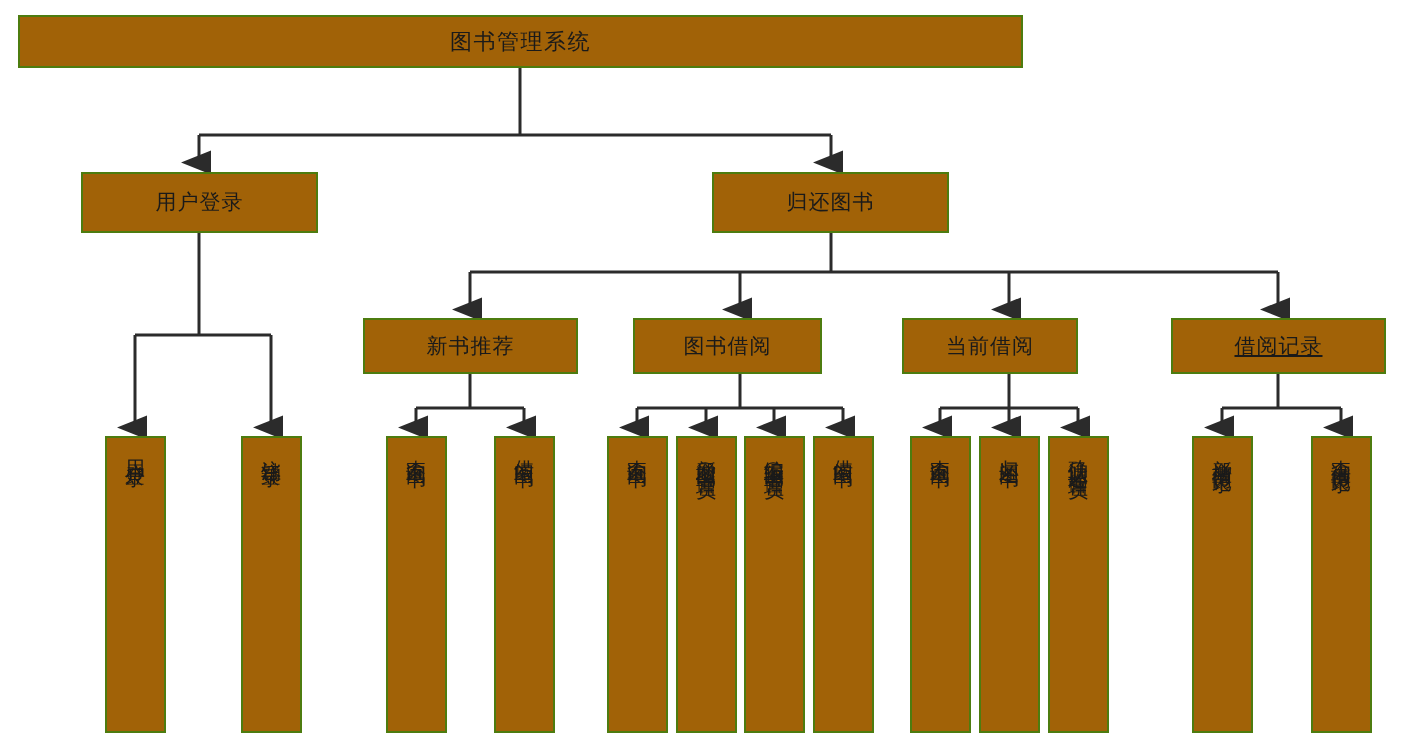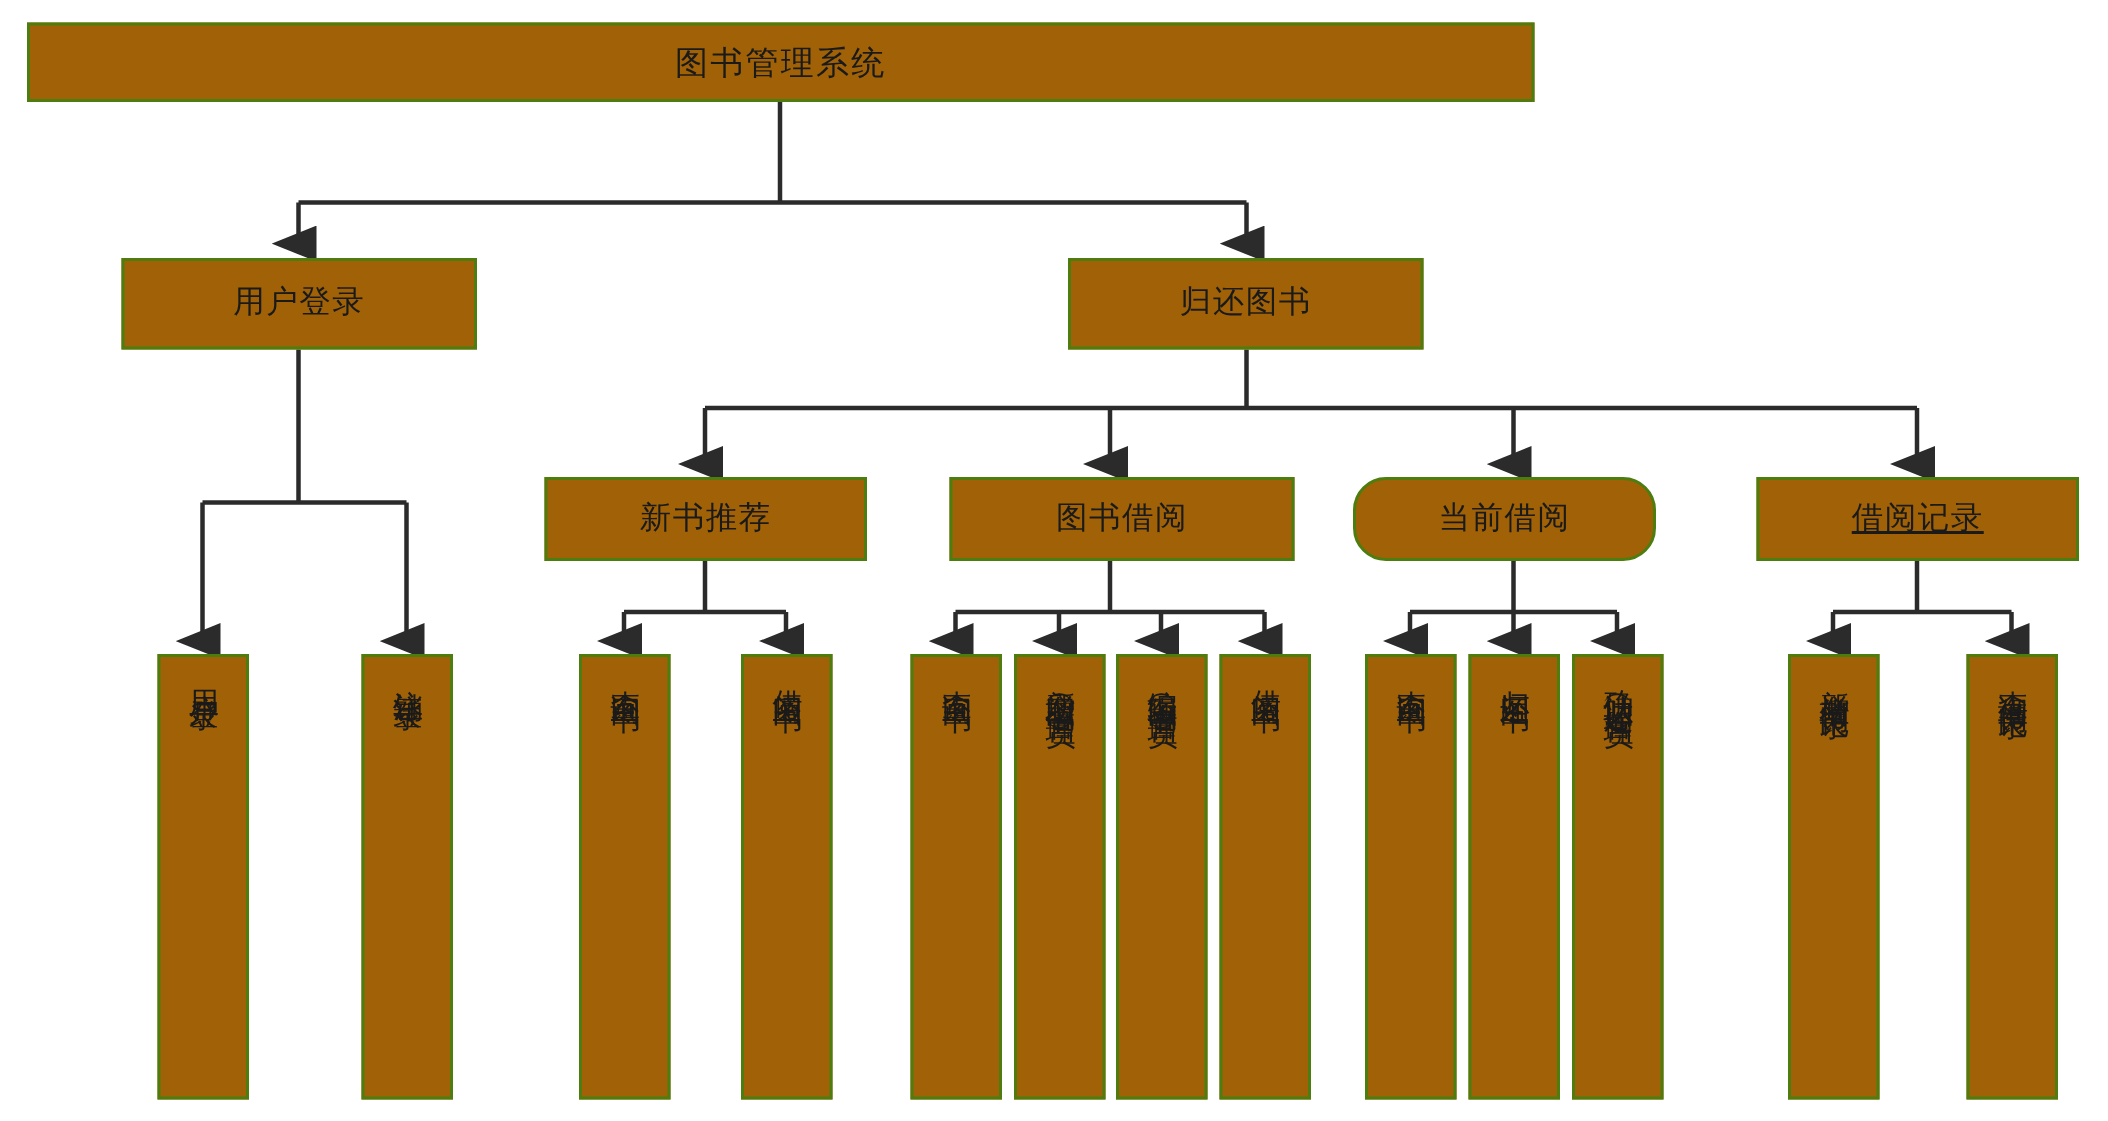--- a/index.html
+++ b/index.html
@@ -138,25 +138,25 @@
   </div>
 
   <div class="node horiz" style="left:712px; top:172px; width:237px; height:61px;">
     <span class="label">归还图书</span>
   </div>
 
   <div class="node horiz" style="left:363px; top:318px; width:215px; height:56px;">
     <span class="label">新书推荐</span>
   </div>
 
-  <div class="node horiz" style="left:633px; top:318px; width:230px; height:56px;">
+  <div class="node horiz" style="left:633px; top:318px; width:189px; height:56px;">
     <span class="label">图书借阅</span>
   </div>
 
-  <div class="node horiz" style="left:902px; top:318px; width:202px; height:56px;border-radius:22px;">
+  <div class="node horiz" style="left:902px; top:318px; width:176px; height:56px;">
     <span class="label">当前借阅</span>
   </div>
 
   <div class="node horiz" style="left:1171px; top:318px; width:215px; height:56px;text-decoration:underline;">
     <span class="label">借阅记录</span>
   </div>
 
   <div class="node vert" style="left:105px; top:436px; width:61px; height:297px;">
     <span class="label">用户登录</span>
   </div>

